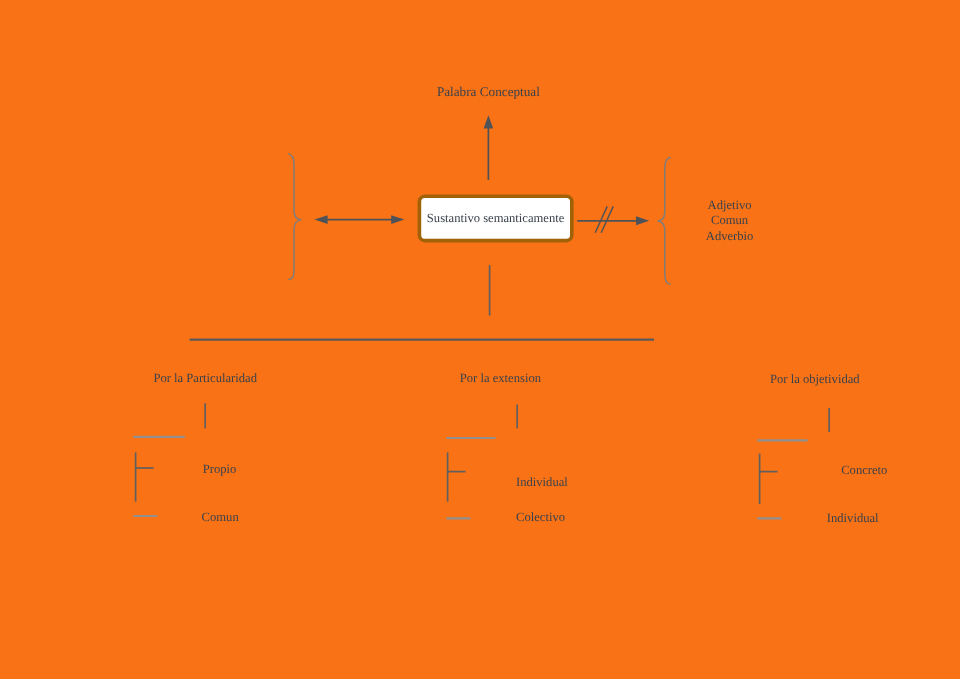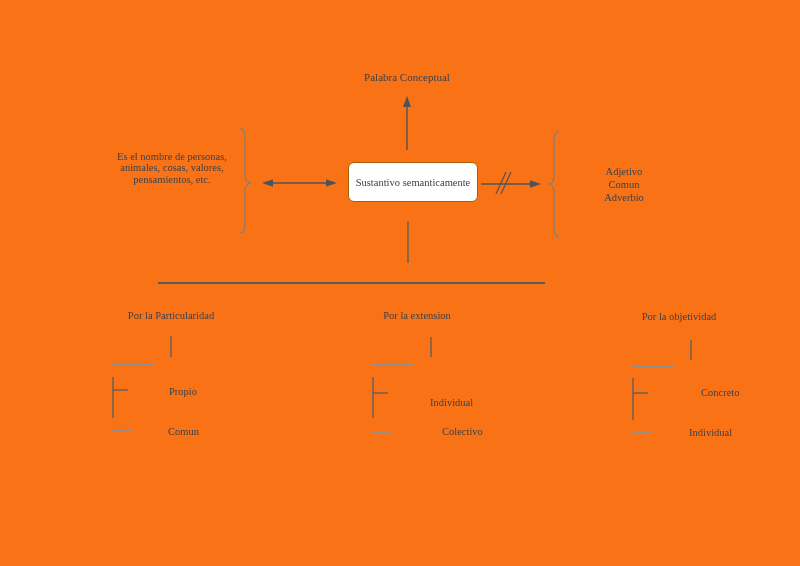--- a/index.html
+++ b/index.html
@@ -9,25 +9,25 @@
     background:#f97316;
     font-family:Liberation Serif, serif;
     font-size:10.5px;
     color:#3a414c;
     overflow:hidden;
   }
   .svg-layer{position:absolute;left:0;top:0;width:800px;height:566px;}
   .txt{position:absolute;white-space:nowrap;}
   .center{transform:translateX(-50%);text-align:center;}
   .note{line-height:11.4px;white-space:normal;}
-  .note-right{line-height:13px;margin-left:16px;}
+  .note-right{line-height:13px;}
   .shape-box{
     position:absolute;
     left:348px;top:162px;width:130px;height:40px;
-    border:1px solid #a16207;border-radius:6px;
+    border:3px solid #a16207;border-radius:6px;
     background:#ffffff;
     display:flex;align-items:center;justify-content:center;
     box-sizing:border-box;
   }
   .branch-title{top:310px;line-height:12px;text-align:center;}
   .branch-item{line-height:12px;padding-left:18px;}
 </style>
 </head>
 <body>
 
@@ -73,37 +73,32 @@
     <line x1="633" y1="393" x2="648" y2="393" stroke="#5f5f5f" stroke-width="1.4"></line>
     <line x1="631" y1="432" x2="651" y2="432" stroke="#8f8f8f" stroke-width="1.8"></line>
   </svg>
 
   <div class="txt center" style="left:407px;top:71px;font-size:11px;">Palabra Conceptual</div>
 
   <div class="shape-box">
     <span>Sustantivo semanticamente</span>
   </div>
 
-  <div class="txt note" style="left:108px;top:151px;width:128px;text-align:center;">
-    <div>Es el nombre de personas,</div>
-    <div>animales, cosas, valores,</div>
-    <div>pensamientos, etc.</div>
-  </div>
 
   <div class="txt note note-right center" style="left:608px;top:165px;">
     <div>Adjetivo</div>
     <div>Comun</div>
     <div>Adverbio</div>
   </div>
 
   <div class="txt center branch-title" style="left:171px;">Por la Particularidad</div>
   <div class="txt branch-item" style="left:151px;top:386px;">Propio</div>
   <div class="txt branch-item" style="left:150px;top:426px;">Comun</div>
 
   <div class="txt center branch-title" style="left:417px;">Por la extension</div>
   <div class="txt branch-item" style="left:412px;top:397px;">Individual</div>
-  <div class="txt branch-item" style="left:412px;top:426px;margin-left:12px;">Colectivo</div>
+  <div class="txt branch-item" style="left:412px;top:426px;">Colectivo</div>
 
   <div class="txt center branch-title" style="left:679px;top:311px;">Por la objetividad</div>
   <div class="txt branch-item" style="left:672px;top:387px;margin-left:11px;">Concreto</div>
   <div class="txt branch-item" style="left:671px;top:427px;">Individual</div>
 
 </div>
 
 </body></html>

